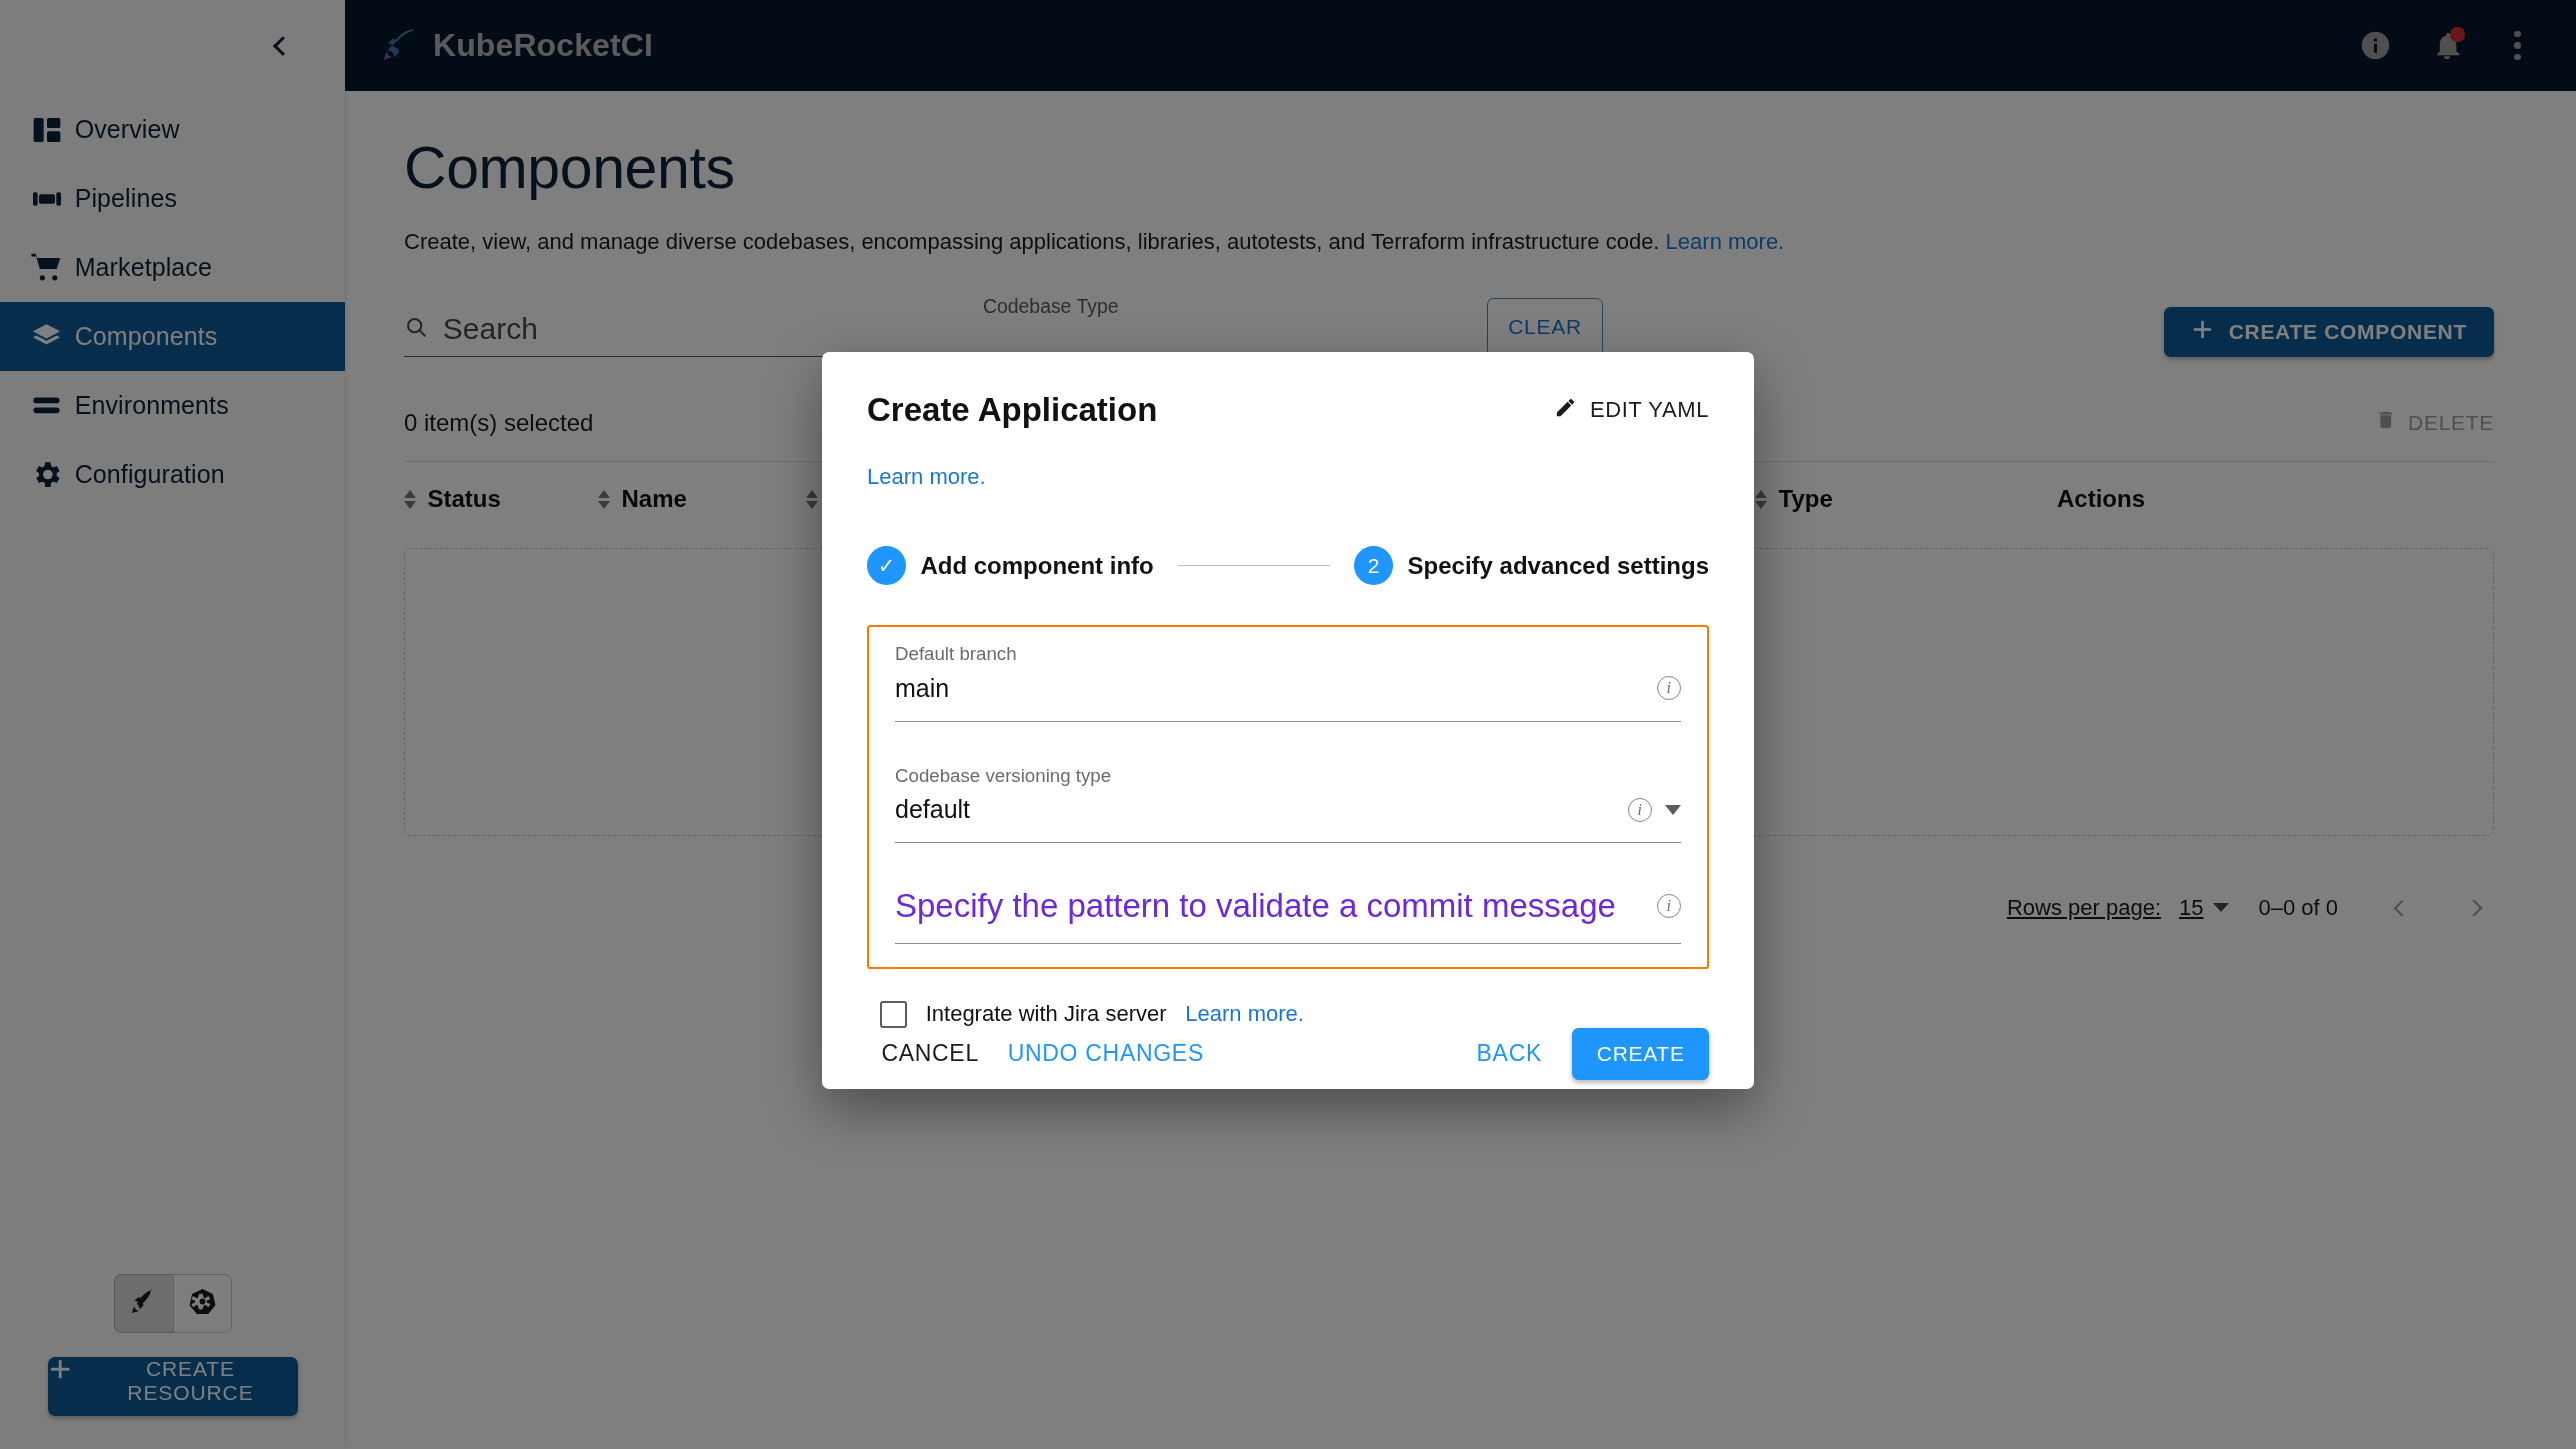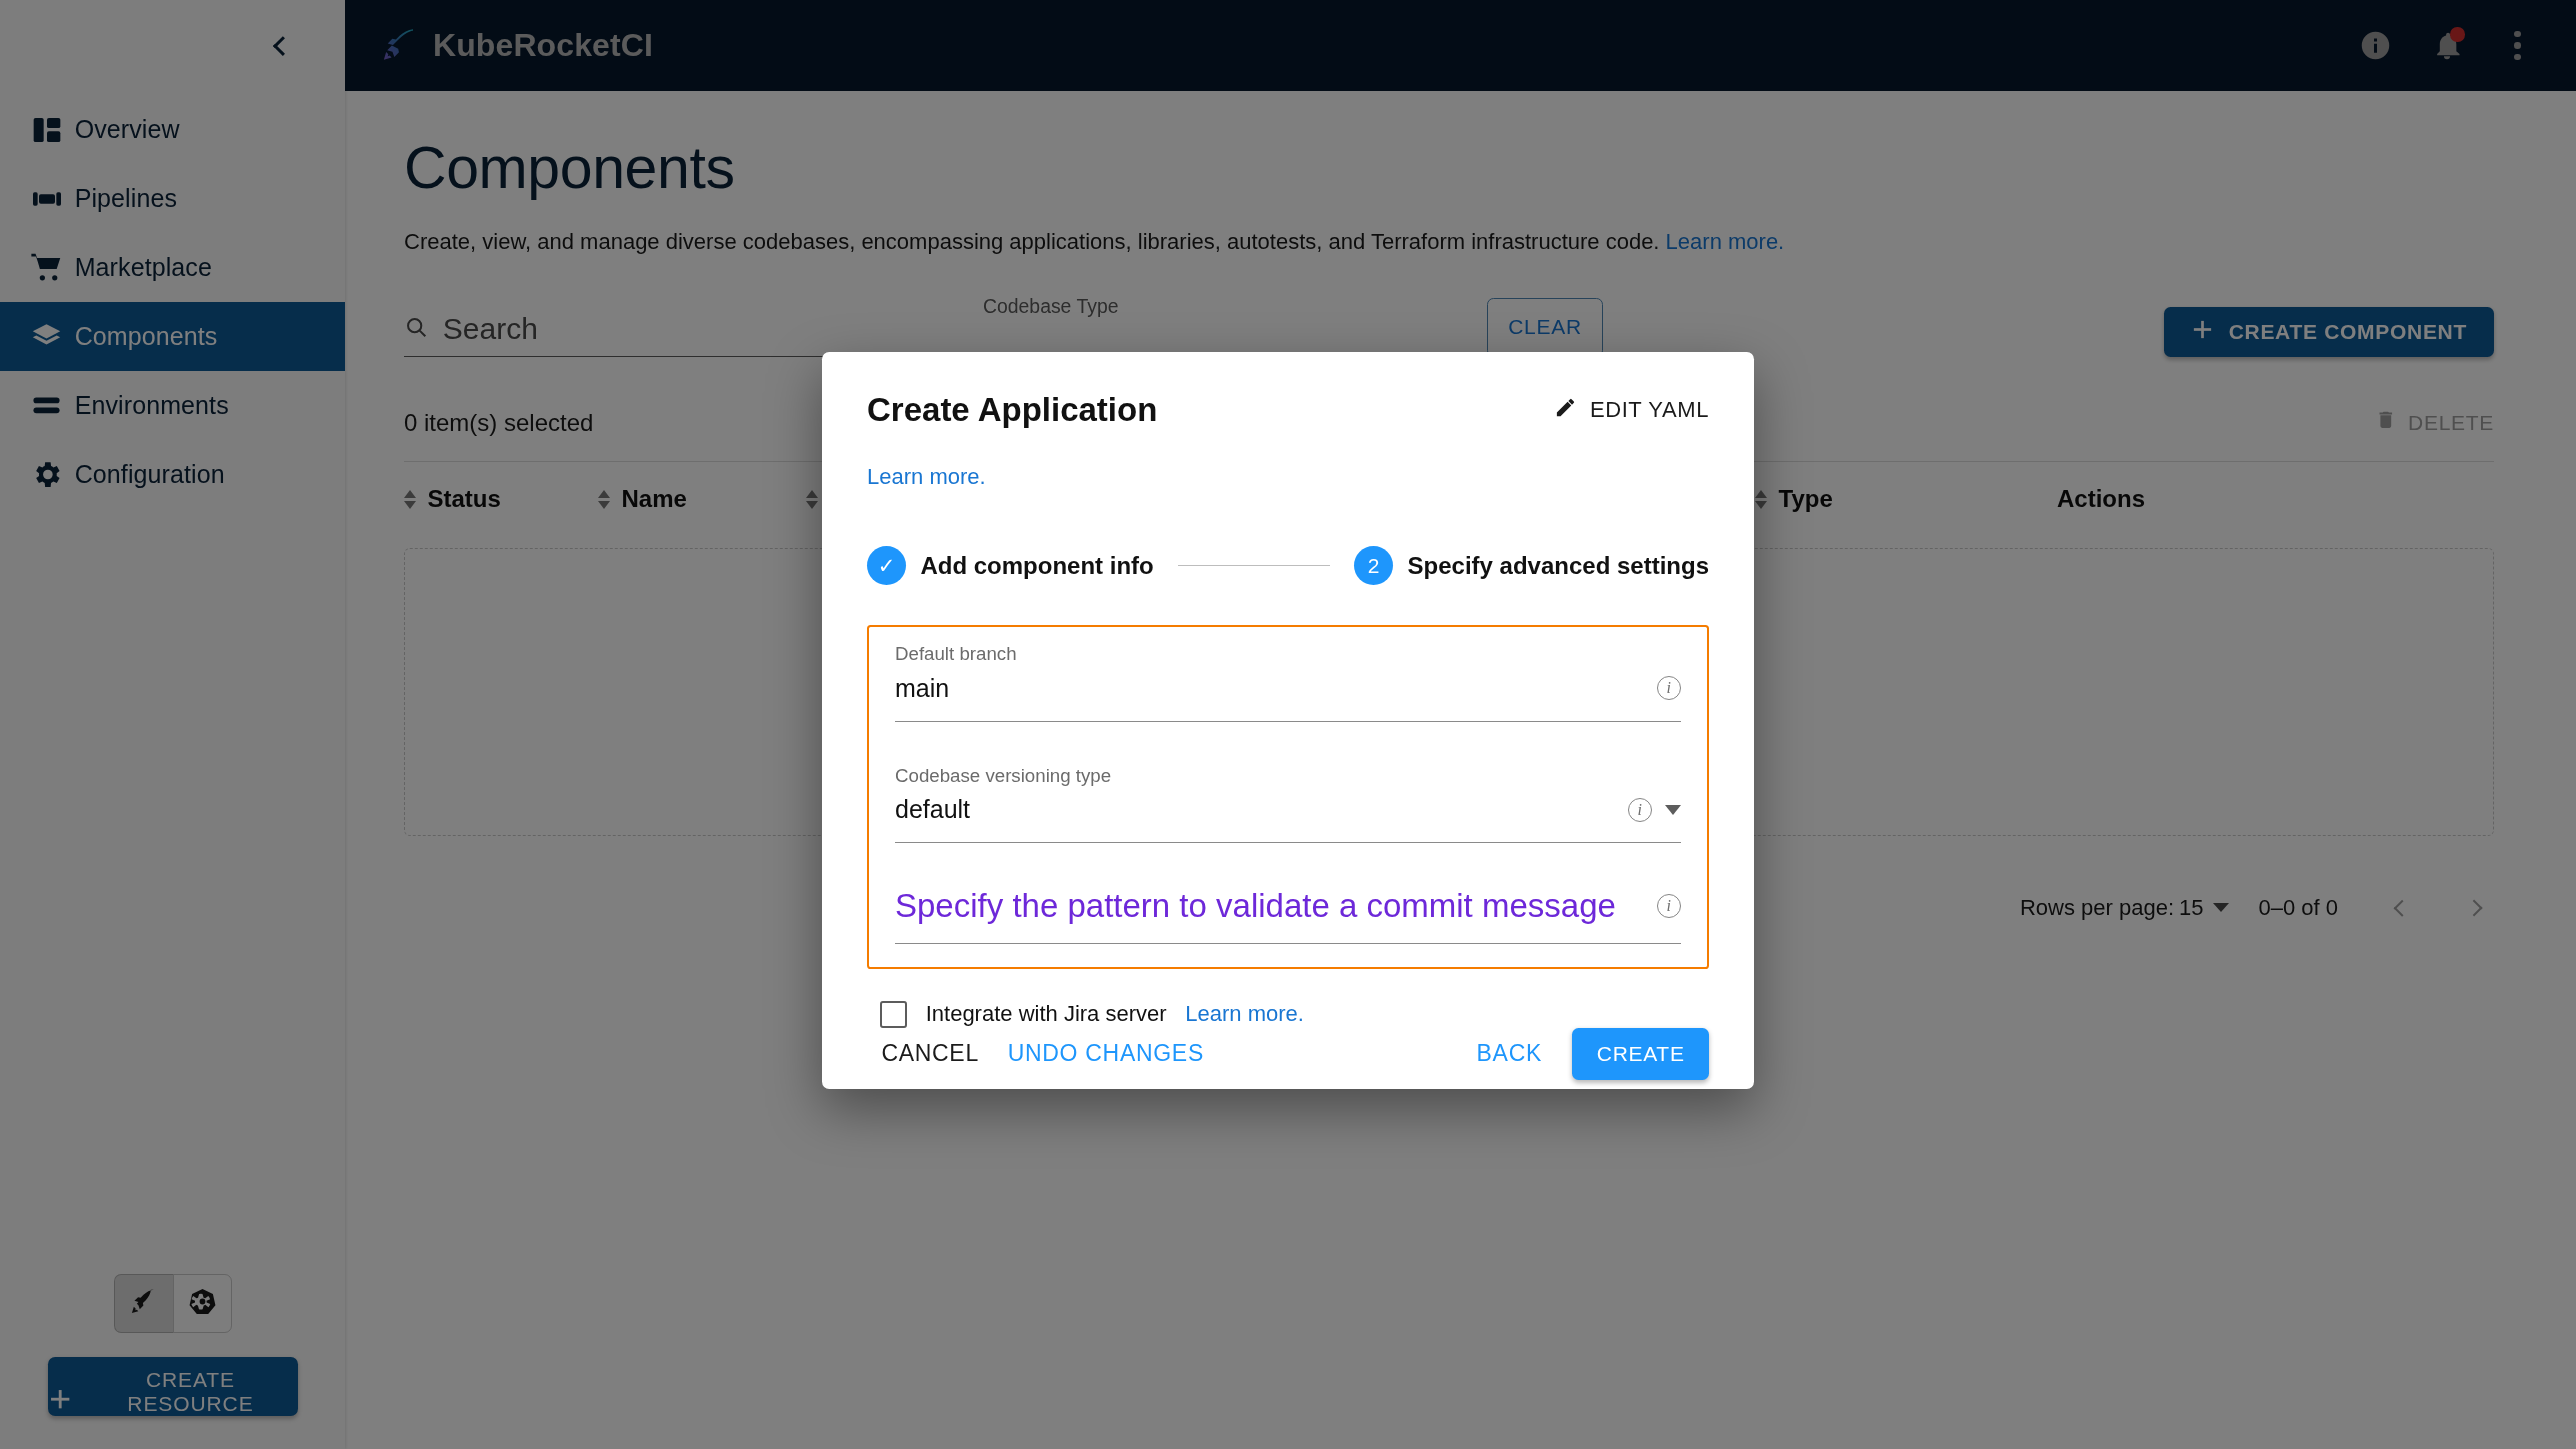--- a/index.html
+++ b/index.html
@@ -77,21 +77,21 @@
     display: flex; align-items: center; justify-content: center;
     background: transparent; cursor: pointer;
   }
   .mode-btn:first-child { border-radius: 7.2px 0 0 7.2px; border-right: none; background: rgba(0,0,0,0.12); }
   .mode-btn:last-child { border-radius: 0 7.2px 7.2px 0; }
   .create-resource-wrap { display: flex; justify-content: center; }
   .create-resource-btn {
     width: 250px; height: 59px;
     background: #0c5a96; color: #fff;
     border: none; border-radius: 7.2px;
-    display: flex; align-items: flex-end; justify-content: center;
+    display: flex; align-items: flex-start; justify-content: center;
     gap: 11.5px; cursor: pointer;
     font-size: 21px; font-weight: 500; letter-spacing: 0.9px;
     box-shadow: 0 2.2px 4.3px rgba(0,0,0,0.25);
     font-family: "Liberation Sans", sans-serif;
   }
 
   
   #topbar {
     position: absolute; left: 345px; top: 0;
     width: 2231px; height: 91px;
@@ -199,21 +199,21 @@
     margin-top: 11.5px;
     height: 288px;
     border: 1.4px dashed #c9c9c9; border-radius: 5.8px;
   }
 
   .pagination {
     margin-top: 52px; display: flex; align-items: center;
     justify-content: flex-end; gap: 29px;
     font-size: 22px; color: #1b1b1b;
   }
-  .rpp { display: flex; align-items: flex-end; gap: 5px; }
+  .rpp { display: flex; align-items: flex-end; gap: 18px; text-decoration: underline; }
   .rpp-select { display: flex; align-items: center; gap: 10px; cursor: pointer; }
   .caret-dn {
     width: 0; height: 0; border-left: 8px solid transparent;
     border-right: 8px solid transparent; border-top: 9.3px solid #4a4a4a;
   }
   .pg-nav { display: flex; align-items: center; gap: 33px; margin-left: 16px; }
   .pg-arrow { width: 39px; height: 39px; display: flex; align-items: center; justify-content: center; cursor: pointer; }
   .chev { width: 12.2px; height: 12.2px; border-top: 2.9px solid #9e9e9e; border-right: 2.9px solid #9e9e9e; }
   .chev.left { transform: rotate(-135deg); }
   .chev.right { transform: rotate(45deg); }

